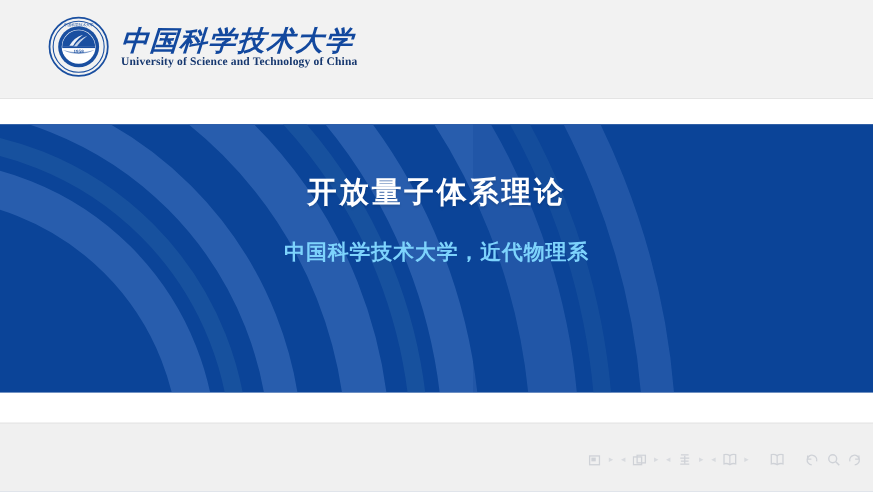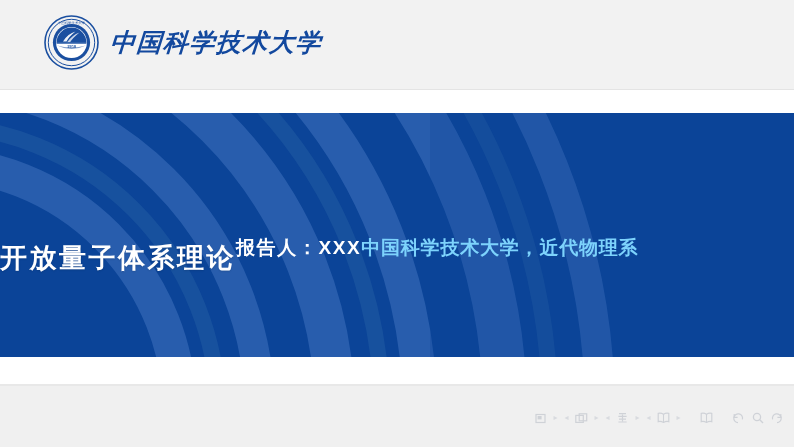--- a/index.html
+++ b/index.html
@@ -46,21 +46,21 @@
   }
 
   
   .slide-wrap{
     position:absolute;left:0;top:113px;width:794px;height:244px;
     overflow:hidden;background:#0b4498;
   }
   .slide-svg{position:absolute;left:0;top:0;width:794px;height:244px;display:block;}
   .slide-content{
     position:absolute;left:0;top:0;width:794px;height:244px;
-    display:flex;align-items:center;
+    display:flex;flex-direction:column;align-items:center;
   }
   .t-title{
     margin-top:48px;
     font-size:27px;font-weight:700;color:#ffffff;
     letter-spacing:2.5px;line-height:1.1;
     text-shadow:0 1px 2px rgba(0,0,0,.12);
   }
   .t-speaker{
     margin-top:25px;
     font-size:19px;font-weight:700;color:#ffffff;
@@ -130,20 +130,21 @@
             <path d="M14 31.5 q14.5 4.2 29 0 q-14.5 7 -29 0 Z" fill="#1a4fa0" opacity=".55"></path>
             <text x="28.5" y="34.2" text-anchor="middle" font-size="4.6" font-family="Liberation Serif, serif" font-weight="700" fill="#1a4fa0">1958</text>
             <g fill="#1a4fa0" font-size="3.4" font-family="DejaVu Sans, sans-serif">
               <text x="28.5" y="9.6" text-anchor="middle">中国科学技术大学</text>
             </g>
           </svg>
         </span>
 
         <span class="logo-text">
           <span class="logo-cn">中国科学技术大学</span>
+          <span class="logo-en">University of Science and Technology of China</span>
         </span>
 
       </div>
     </div>
     <div class="header-rule"></div>
 
     <div class="slide-wrap">
 
       <svg class="slide-svg" viewBox="0 0 794 244" preserveAspectRatio="none">
         <defs>
@@ -166,21 +167,20 @@
             <circle cx="-70" cy="300" r="288" stroke-width="16"></circle>
             <circle cx="-70" cy="300" r="452" stroke-width="16"></circle>
             <circle cx="-70" cy="300" r="620" stroke-width="16"></circle>
           </g>
           <rect x="430" y="0" width="364" height="244" fill="#0b4498" opacity=".25"></rect>
         </g>
       </svg>
 
       <div class="slide-content">
         <div class="t-title">开放量子体系理论</div>
-        <div class="t-speaker">报告人：XXX</div>
         <div class="t-affil">中国科学技术大学，近代物理系</div>
       </div>
 
     </div>
 
     <div class="page-bottom"></div>
   </div>
   <div class="page-edge"></div>
 
   <div class="toolbar">

